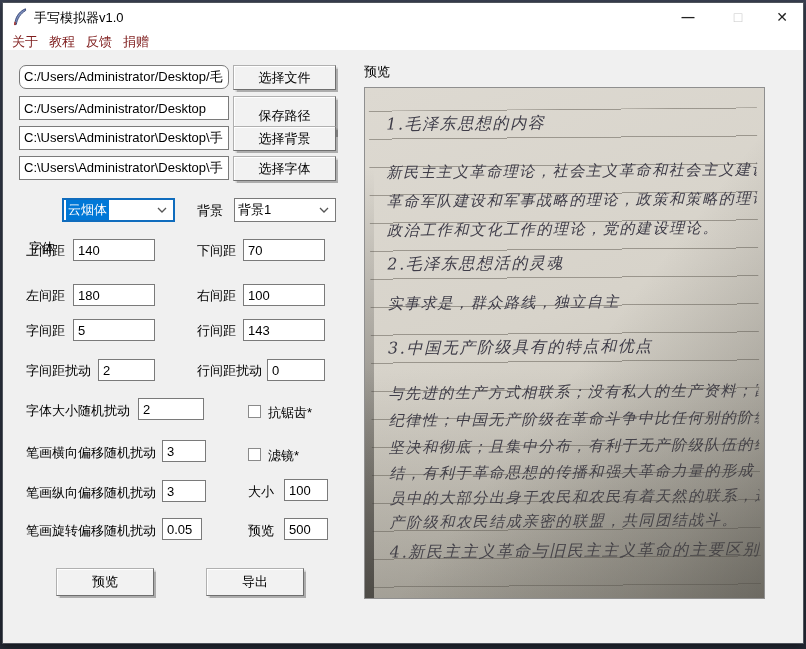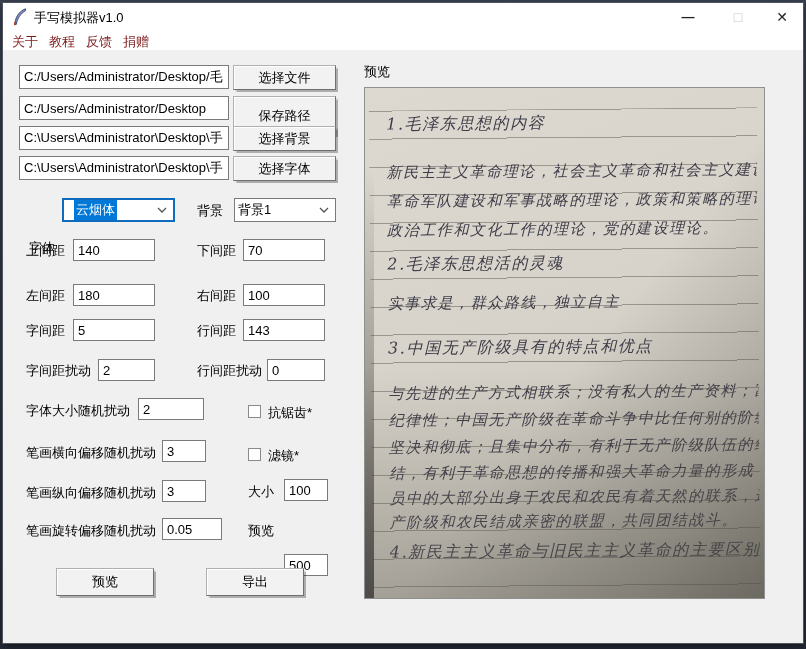--- a/index.html
+++ b/index.html
@@ -36,21 +36,21 @@
   .btn{
     position:absolute;box-sizing:border-box;display:flex;align-items:center;justify-content:center;
     font-size:13px;color:#000;background:#f2f2f2;
     border:1px solid #b0b0b0;border-right-color:#6f6f6f;border-bottom-color:#6f6f6f;
     box-shadow:inset 1px 1px 0 #ffffff,1.5px 1.5px 1px rgba(0,0,0,.28);
   }
   .combo{
     position:absolute;box-sizing:border-box;height:24px;background:#fff;
     border:1px solid #7a7a7a;display:flex;align-items:center;padding-left:3px;
   }
-  .combo.focus{border:2px solid #0f6cbd;padding-left:10px;}
+  .combo.focus{border:2px solid #0f6cbd;padding-left:2px;}
   .combo-val{font-size:13px;color:#000;}
   .combo-val.sel{background:#0078d7;color:#fff;padding:1px 2px;}
   .combo-arrow{position:absolute;right:6px;top:8px;line-height:0;}
   .combo.focus .combo-arrow{top:7px;}
   .chk{
     position:absolute;width:13px;height:13px;box-sizing:border-box;
     background:#fff;border:1px solid #8a8a8a;
   }
   
   .preview-frame{
@@ -102,21 +102,21 @@
 
   <div class="menubar">
     <span class="menu-item" style="left:6px;">关于</span>
     <span class="menu-item" style="left:43px;text-align:right;">教程</span>
     <span class="menu-item" style="left:80px;">反馈</span>
     <span class="menu-item" style="left:117px;">捐赠</span>
   </div>
 
   <div class="client">
 
-    <input class="box" type="text" style="left: 16px; top: 15px; width: 210px;" value="C:/Users/Administrator/Desktop/毛">
+    <input class="box" type="text" style="left: 16px; top: 15px; width: 210px; border-radius: 7px;" value="C:/Users/Administrator/Desktop/毛">
     <div class="btn" style="left:230px;top:15px;width:103px;height:25px;">选择文件</div>
 
     <input class="box" type="text" style="left: 16px; top: 46px; width: 210px;" value="C:/Users/Administrator/Desktop">
     <div class="btn" style="left:230px;top:46px;width:103px;height:39px;">保存路径</div>
 
     <input class="box" type="text" style="left: 16px; top: 76px; width: 210px;" value="C:\Users\Administrator\Desktop\手">
     <div class="btn" style="left:230px;top:76px;width:103px;height:25px;">选择背景</div>
 
     <input class="box" type="text" style="left: 16px; top: 106px; width: 210px;" value="C:\Users\Administrator\Desktop\手">
     <div class="btn" style="left:230px;top:106px;width:103px;height:25px;">选择字体</div>
@@ -169,23 +169,23 @@
     <input class="box num" type="text" style="left: 159px; top: 390px; width: 44px;" value="3">
     <span class="chk" style="left:245px;top:398px;"></span>
     <span class="lbl" style="left:265px;top:397px;">滤镜*</span>
 
     <span class="lbl" style="left:23px;top:434px;">笔画纵向偏移随机扰动</span>
     <input class="box num" type="text" style="left: 159px; top: 430px; width: 44px;" value="3">
     <span class="lbl" style="left:245px;top:433px;">大小</span>
     <input class="box num" type="text" style="left: 281px; top: 429px; width: 44px;" value="100">
 
     <span class="lbl" style="left:23px;top:472px;">笔画旋转偏移随机扰动</span>
-    <input class="box num" type="text" style="left: 159px; top: 468px; width: 60px;" value="0.05">
+    <input class="box num" type="text" style="left: 159px; top: 468px; width: 40px;" value="0.05">
     <span class="lbl" style="left:245px;top:472px;">预览</span>
-    <input class="box num" type="text" style="left: 281px; top: 468px; width: 44px; margin-top: 36px;" value="500">
+    <input class="box num" type="text" style="left: 281px; top: 468px; width: 44px;" value="500">
 
     <div class="btn" style="left:53px;top:518px;width:98px;height:28px;">预览</div>
     <div class="btn" style="left:203px;top:518px;width:98px;height:28px;">导出</div>
 
     <span class="lbl" style="left:361px;top:13px;">预览</span>
     <div class="preview-frame">
       <div class="ruling"></div>
       <div class="hw-layer">
         <div class="hw" style="top:25px;font-size:16px;">1.毛泽东思想的内容</div>
         <div class="hw" style="top:74px;">新民主主义革命理论，社会主义革命和社会主义建设理论，</div>

